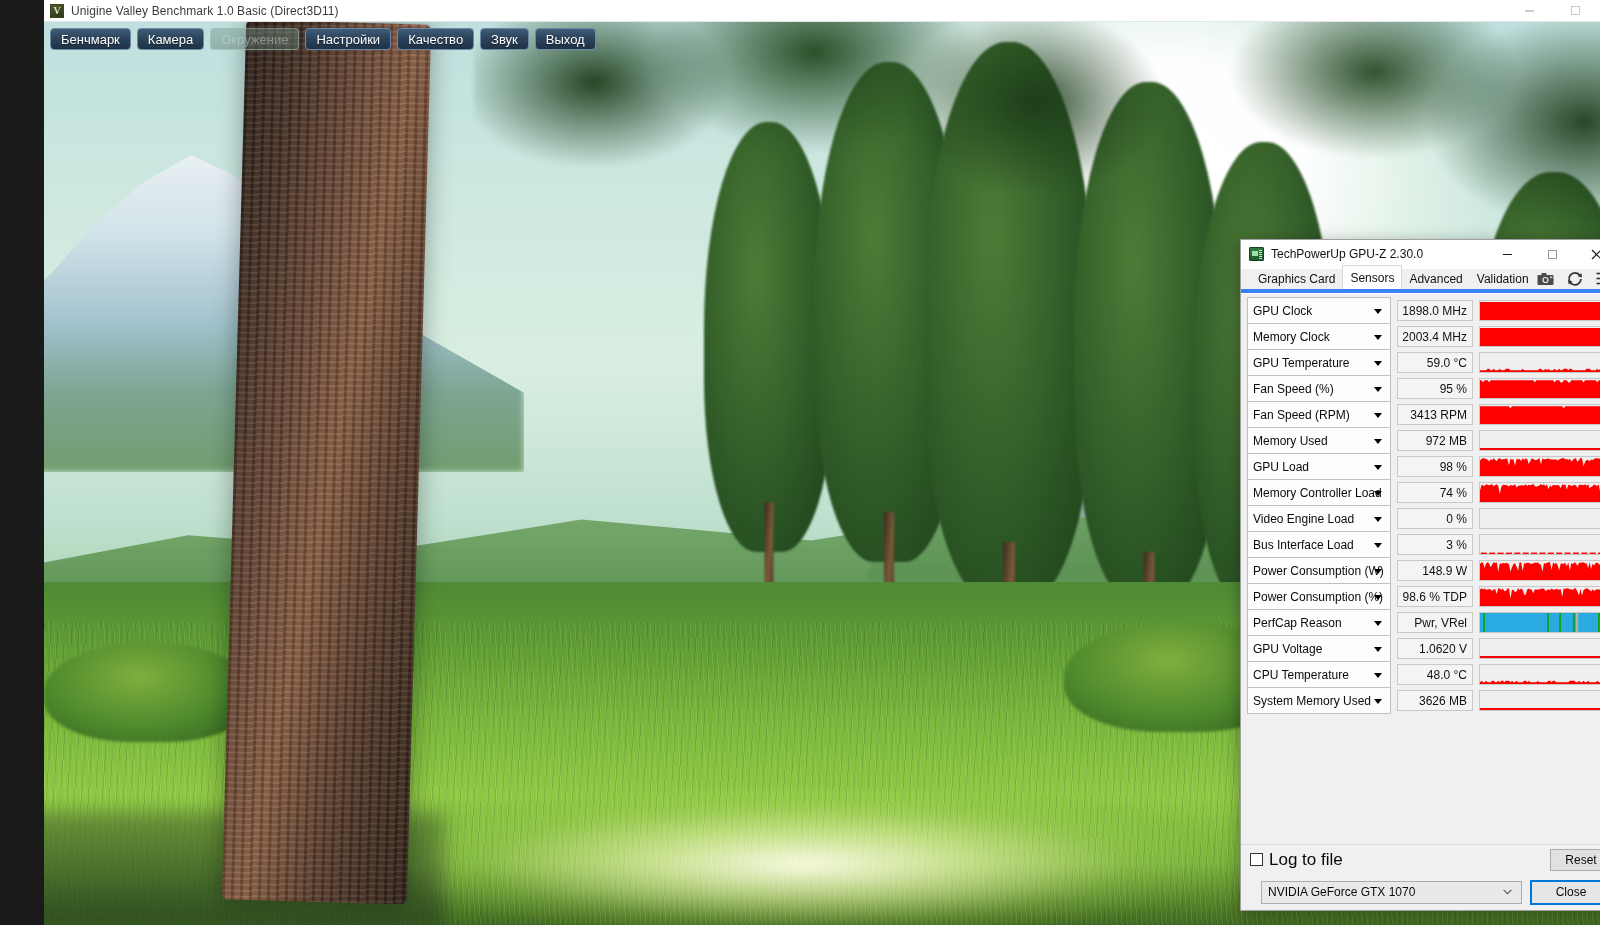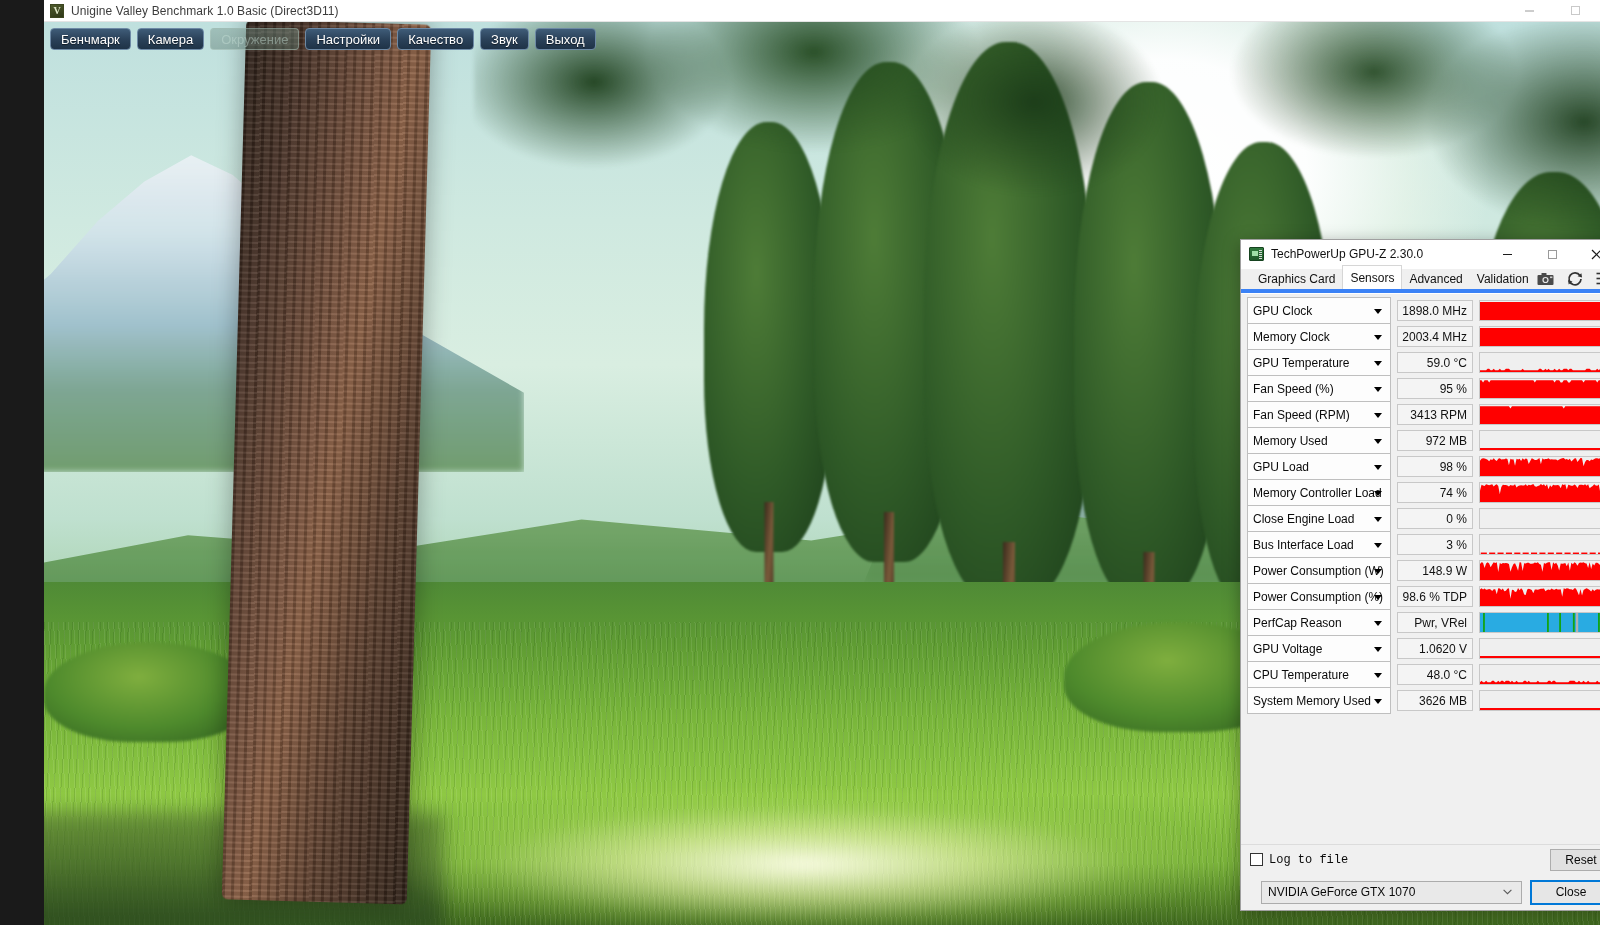--- a/index.html
+++ b/index.html
@@ -218,21 +218,21 @@
     position: relative; overflow: hidden;
   }
 
   .gz-footer {
     flex: none; height: 30px; background: #f0f0f0; display: flex; align-items: center;
     padding: 0 7px 0 9px; border-top: 1px solid #dcdcdc;
   }
   .chk {
     width: 13px; height: 13px; border: 1px solid #333; background: #fff; margin-right: 6px; flex: none;
   }
-  .log-label { font-size: 12px; color: #0a0a0a; font-family: Liberation Mono, monospace; }
+  .log-label { font-size: 17px; color: #0a0a0a; }
   .btn-reset {
     margin-left: auto; width: 62px; height: 22px; background: #e1e1e1; border: 1px solid #adadad;
     display: flex; align-items: center; justify-content: center; font-size: 12px; color: #0a0a0a;
   }
   .gz-bottom {
     flex: none; height: 36px; background: #f0f0f0; display: flex; align-items: center;
     padding: 0 7px 0 20px; gap: 8px;
   }
   .gpu-select {
     flex: 1; height: 23px; background: #e9e9e9; border: 1px solid #acacac;
@@ -468,21 +468,21 @@
             <span>Memory Controller Load</span>
             <span class="caret"></span>
           </div>
           <div class="s-val">74 %</div>
           <div class="s-graph"><svg width="100%" height="100%" viewBox="0 0 176 21" preserveAspectRatio="none">
               <polygon points="0,21 0,8.5 2,1.8 4,2.7 6,3.4 8,1.3 10,2.0 12,2.5 14,2.0 16,1.4 18,3.9 20,2.3 22,1.4 24,3.3 26,12.2 28,4.4 30,1.9 32,2.3 34,2.2 36,2.7 38,4.0 40,2.2 42,2.9 44,2.7 46,1.5 48,5.0 50,3.3 52,2.9 54,2.6 56,2.8 58,2.9 60,1.3 62,3.2 64,2.0 66,2.5 68,1.8 70,1.2 72,3.6 74,4.1 76,3.3 78,2.7 80,1.2 82,2.4 84,1.3 86,3.6 88,1.5 90,6.9 92,2.5 94,4.5 96,2.0 98,2.4 100,2.6 102,2.2 104,2.8 106,5.8 108,1.3 110,2.1 112,1.4 114,7.3 116,2.0 118,2.6 120,3.0 122,3.0 124,1.6 126,2.7 128,5.4 130,2.1 132,1.9 134,2.0 136,2.4 138,1.3 140,3.0 142,1.3 144,5.9 146,4.4 148,3.2 150,1.5 152,2.7 154,3.1 156,1.6 158,10.7 160,3.1 162,2.7 164,3.1 166,2.7 168,3.2 170,3.1 172,1.5 174,1.8 176,9.3 176,21" fill="#ff0000"></polygon>
             </svg></div>
         </div>
         <div class="sensor-row">
           <div class="s-name">
-            <span>Close Engine Load</span>
+            <span>Video Engine Load</span>
             <span class="caret"></span>
           </div>
           <div class="s-val">0 %</div>
           <div class="s-graph"><svg width="100%" height="100%" viewBox="0 0 176 21" preserveAspectRatio="none"></svg></div>
         </div>
         <div class="sensor-row">
           <div class="s-name">
             <span>Bus Interface Load</span>
             <span class="caret"></span>
           </div>

